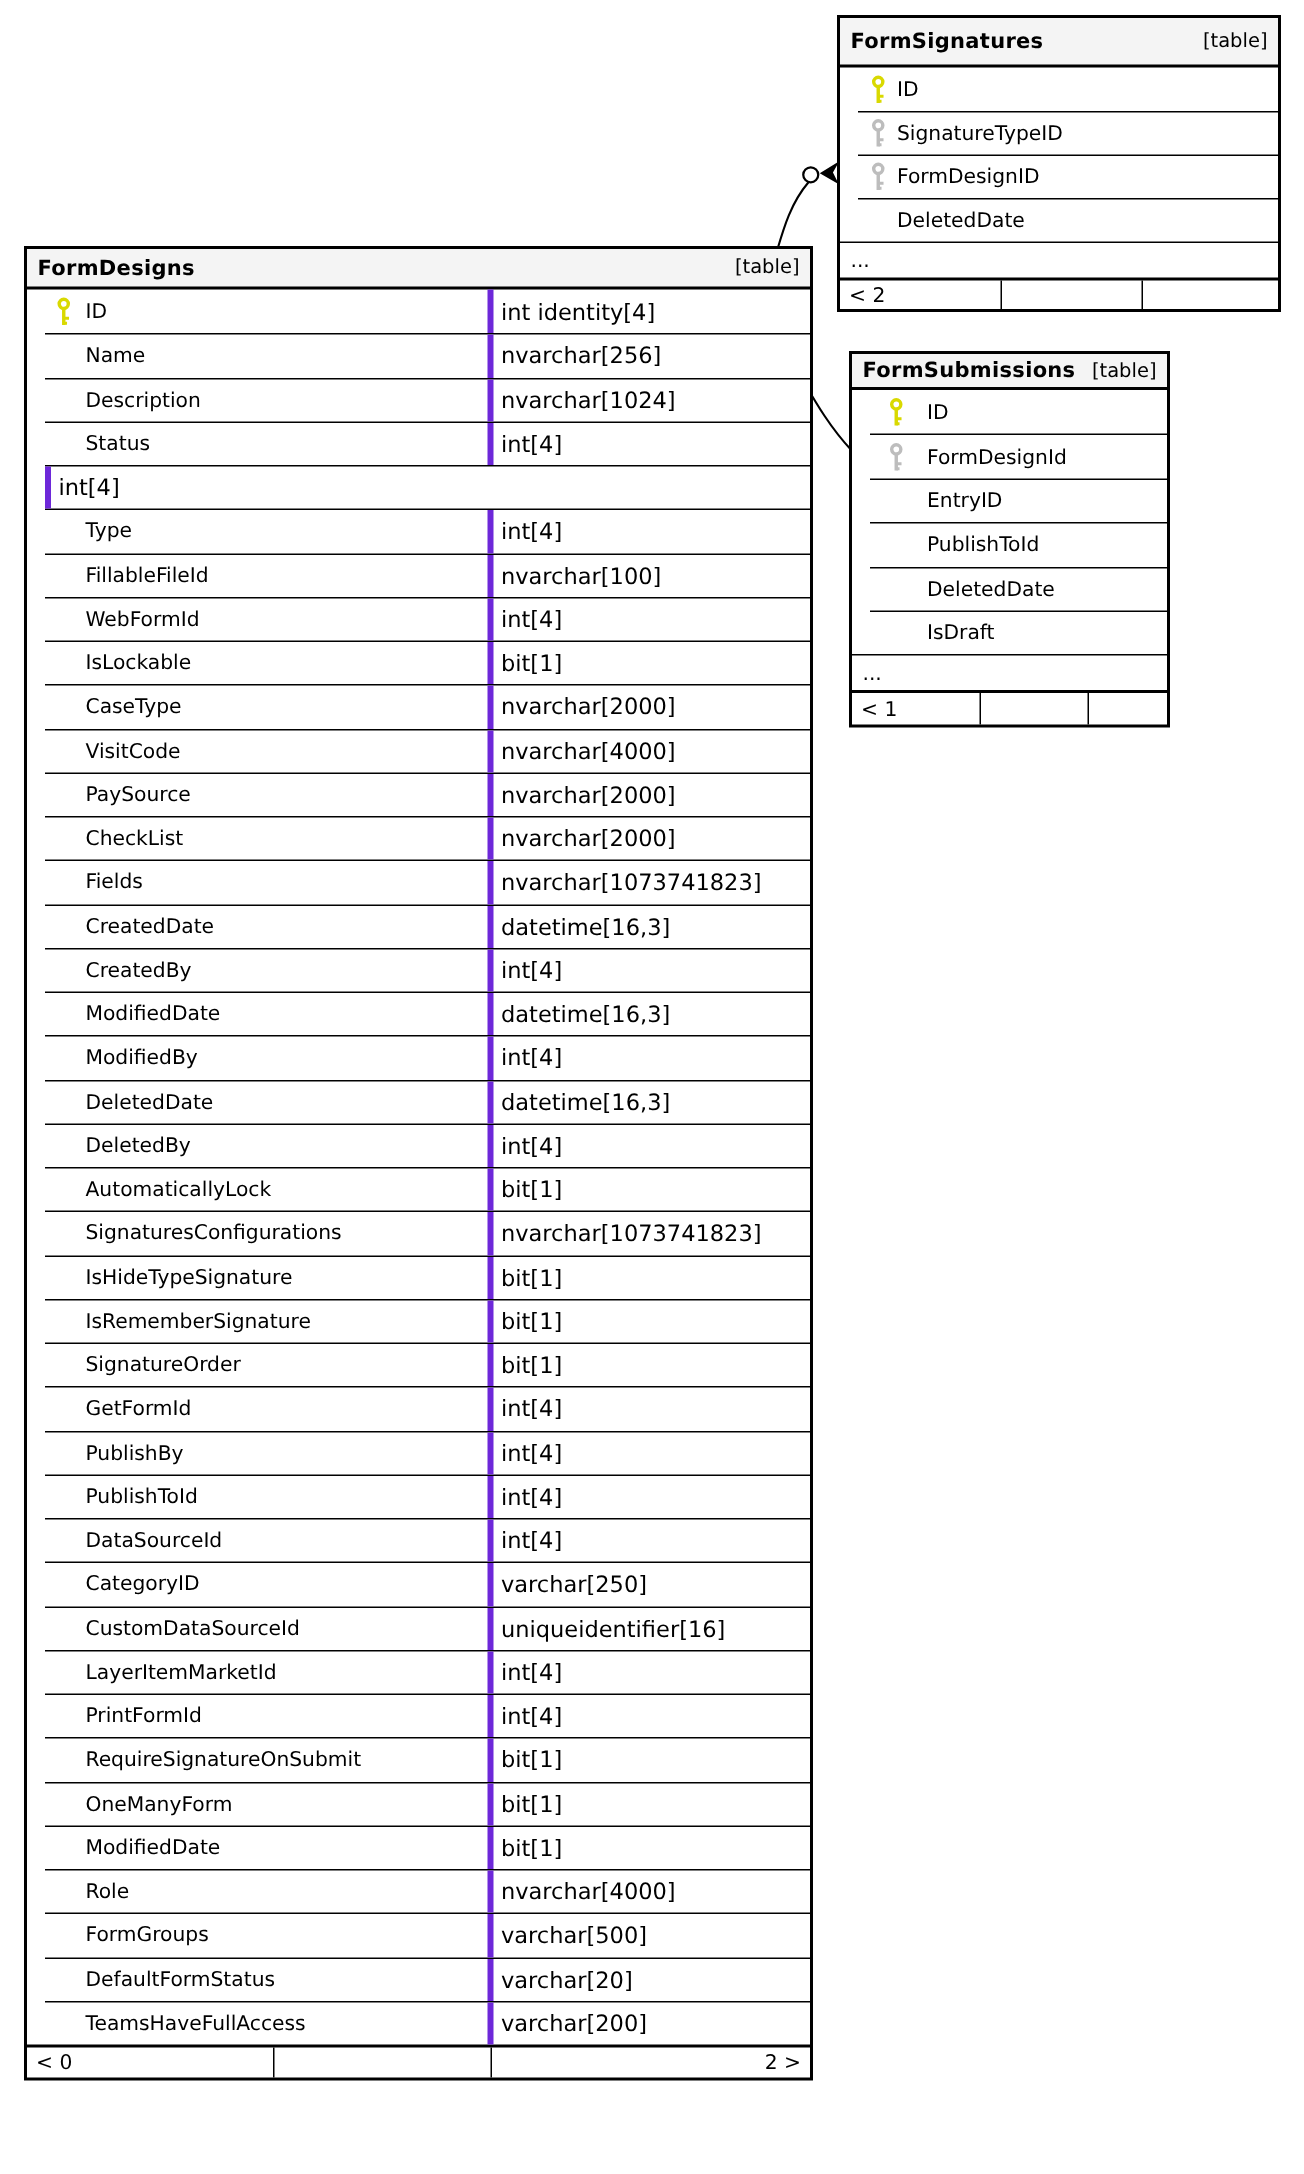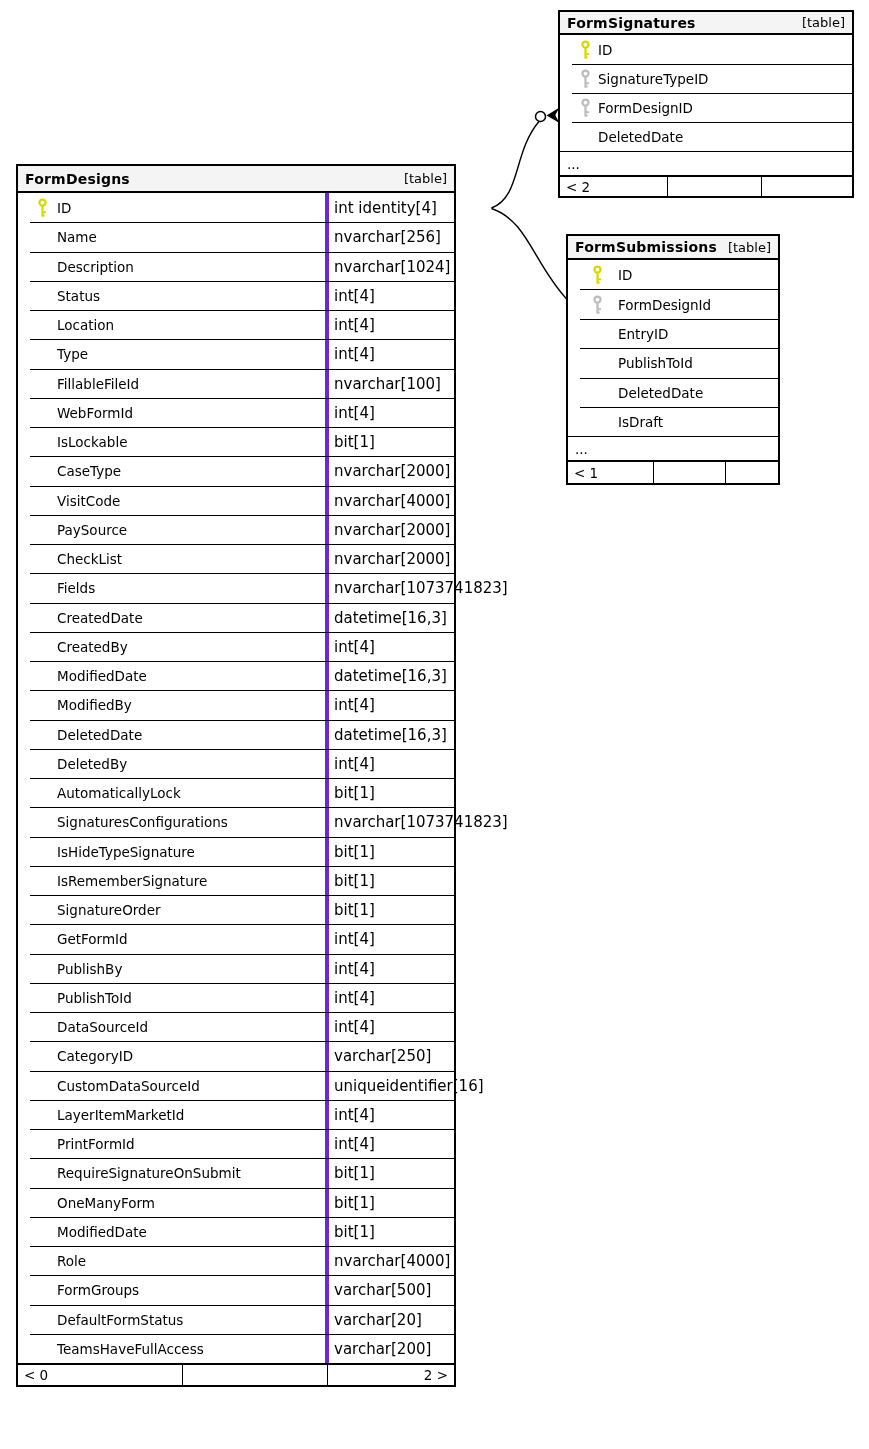--- a/index.html
+++ b/index.html
@@ -5,30 +5,30 @@
   * { margin:0; padding:0; box-sizing:border-box; }
   html,body { background:#ffffff; }
   body {
     position:relative; width:869px; height:1449px; overflow:hidden;
     font-family:"DejaVu Sans","Liberation Sans",sans-serif; color:#000;
   }
   #diagram { position:absolute; inset:0; }
 
   
   .table-node { position:absolute; border:2px solid #000; background:#fff; }
-  .tbl-FormDesigns    { left:16px;  top:164px; width:440px; }
+  .tbl-FormDesigns    { left:16px;  top:164px; width:526px; }
   .tbl-FormSignatures { left:558px; top:10px;  width:296px; }
   .tbl-FormSubmissions{ left:566px; top:234px; width:214px; }
 
   .thead {
     display:flex; justify-content:space-between; align-items:center;
     background:#f4f4f4; border-bottom:2px solid #000; padding:0 7px;
   }
   .tbl-FormDesigns    .thead { height:27px; }
-  .tbl-FormSignatures .thead { height:23px; }
+  .tbl-FormSignatures .thead { height:33px; }
   .tbl-FormSubmissions .thead { height:24px; }
   .tname  { font-weight:bold; font-size:14px; letter-spacing:0.2px; }
   .tbadge { font-size:13px; }
 
   .trow { display:flex; align-items:stretch; border-top:1px solid #000;margin-left:12px; }
   .trow:first-child { border-top:none; }
   .tbl-FormDesigns    .trow { height:29.25px; }
   .tbl-FormSignatures .trow { height:29px; }
   .tbl-FormSubmissions .trow { height:29.4px; }
 
@@ -134,24 +134,20 @@
     <div class="type-cell">nvarchar[1024]</div>
   </div>
         <div class="trow">
     <div class="name-cell">
 
       <span class="colname">Status</span>
     </div>
     <div class="type-cell">int[4]</div>
   </div>
         <div class="trow">
-    <div class="name-cell">
-
-      <span class="colname">Location</span>
-    </div>
     <div class="type-cell">int[4]</div>
   </div>
         <div class="trow">
     <div class="name-cell">
 
       <span class="colname">Type</span>
     </div>
     <div class="type-cell">int[4]</div>
   </div>
         <div class="trow">

